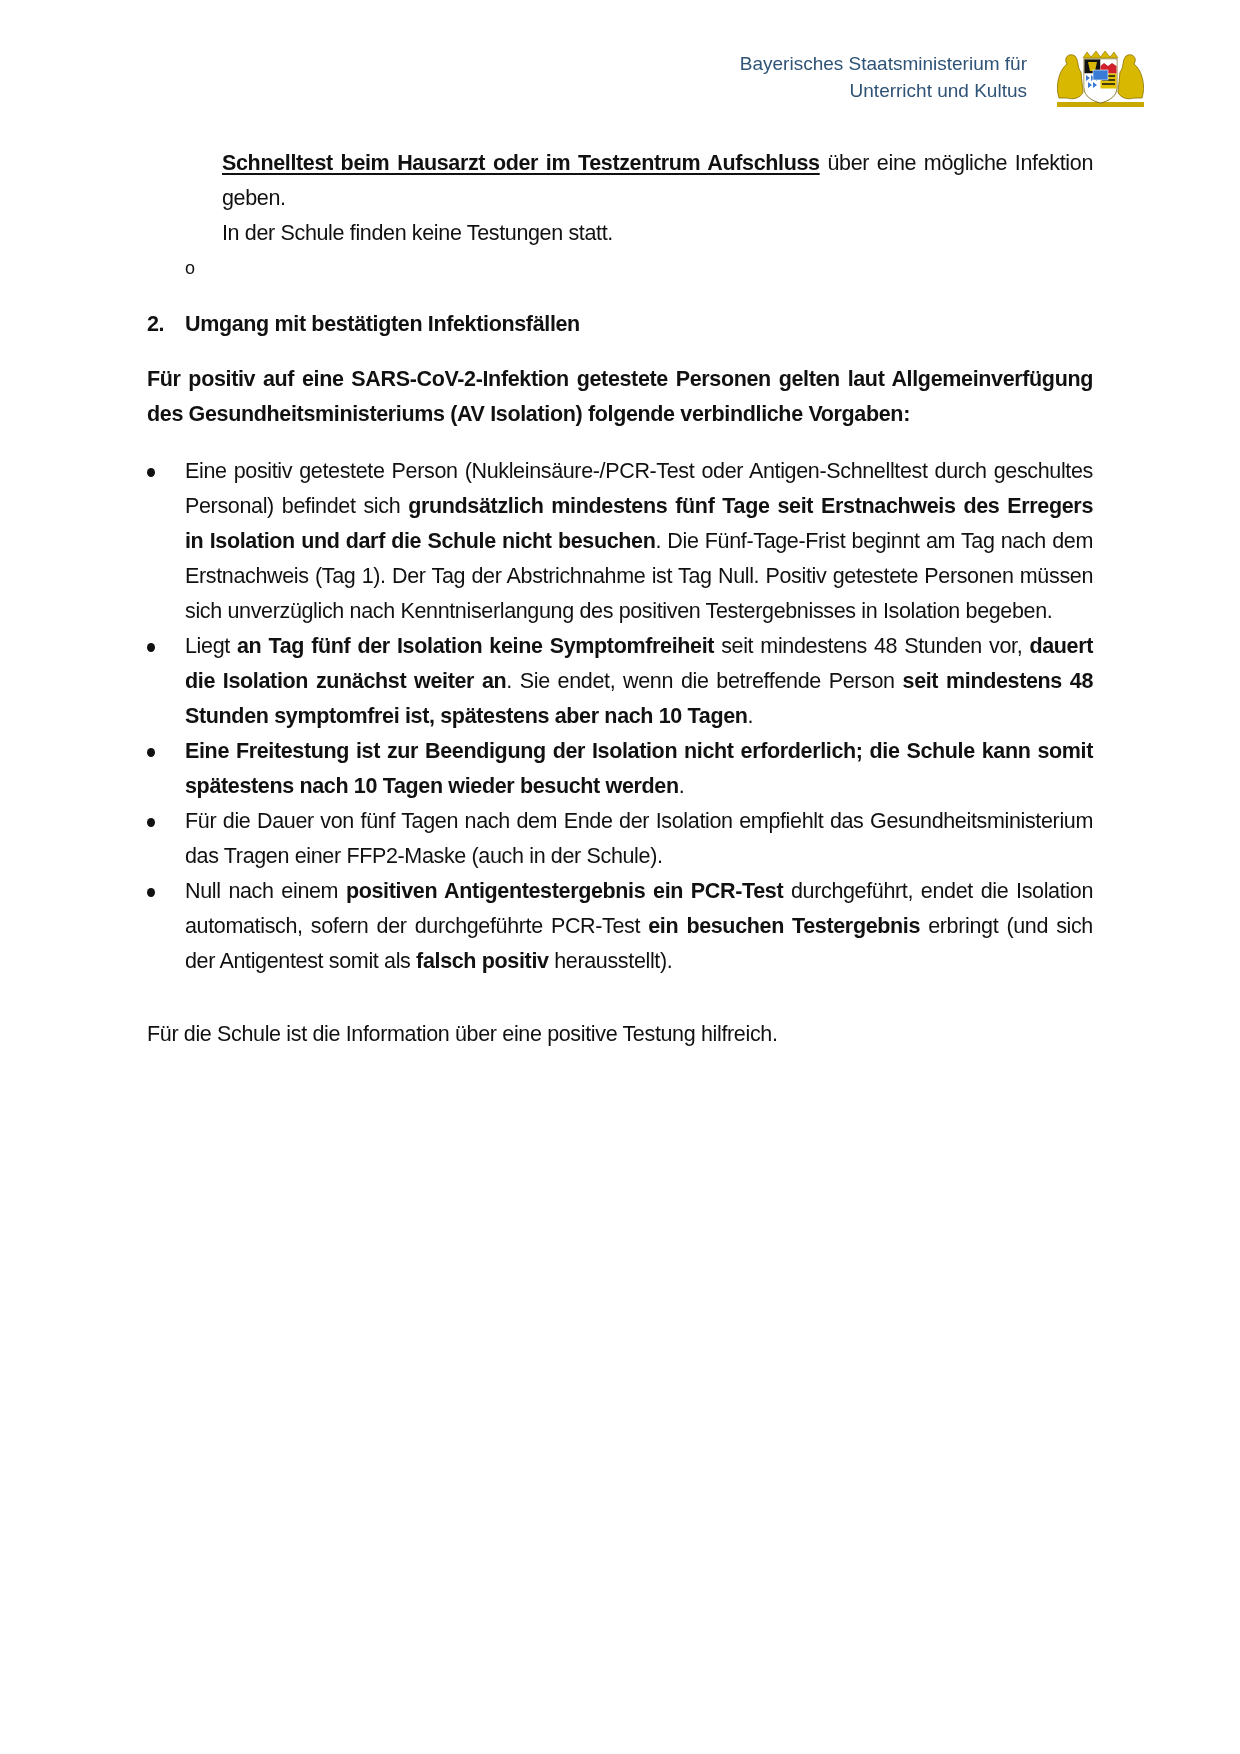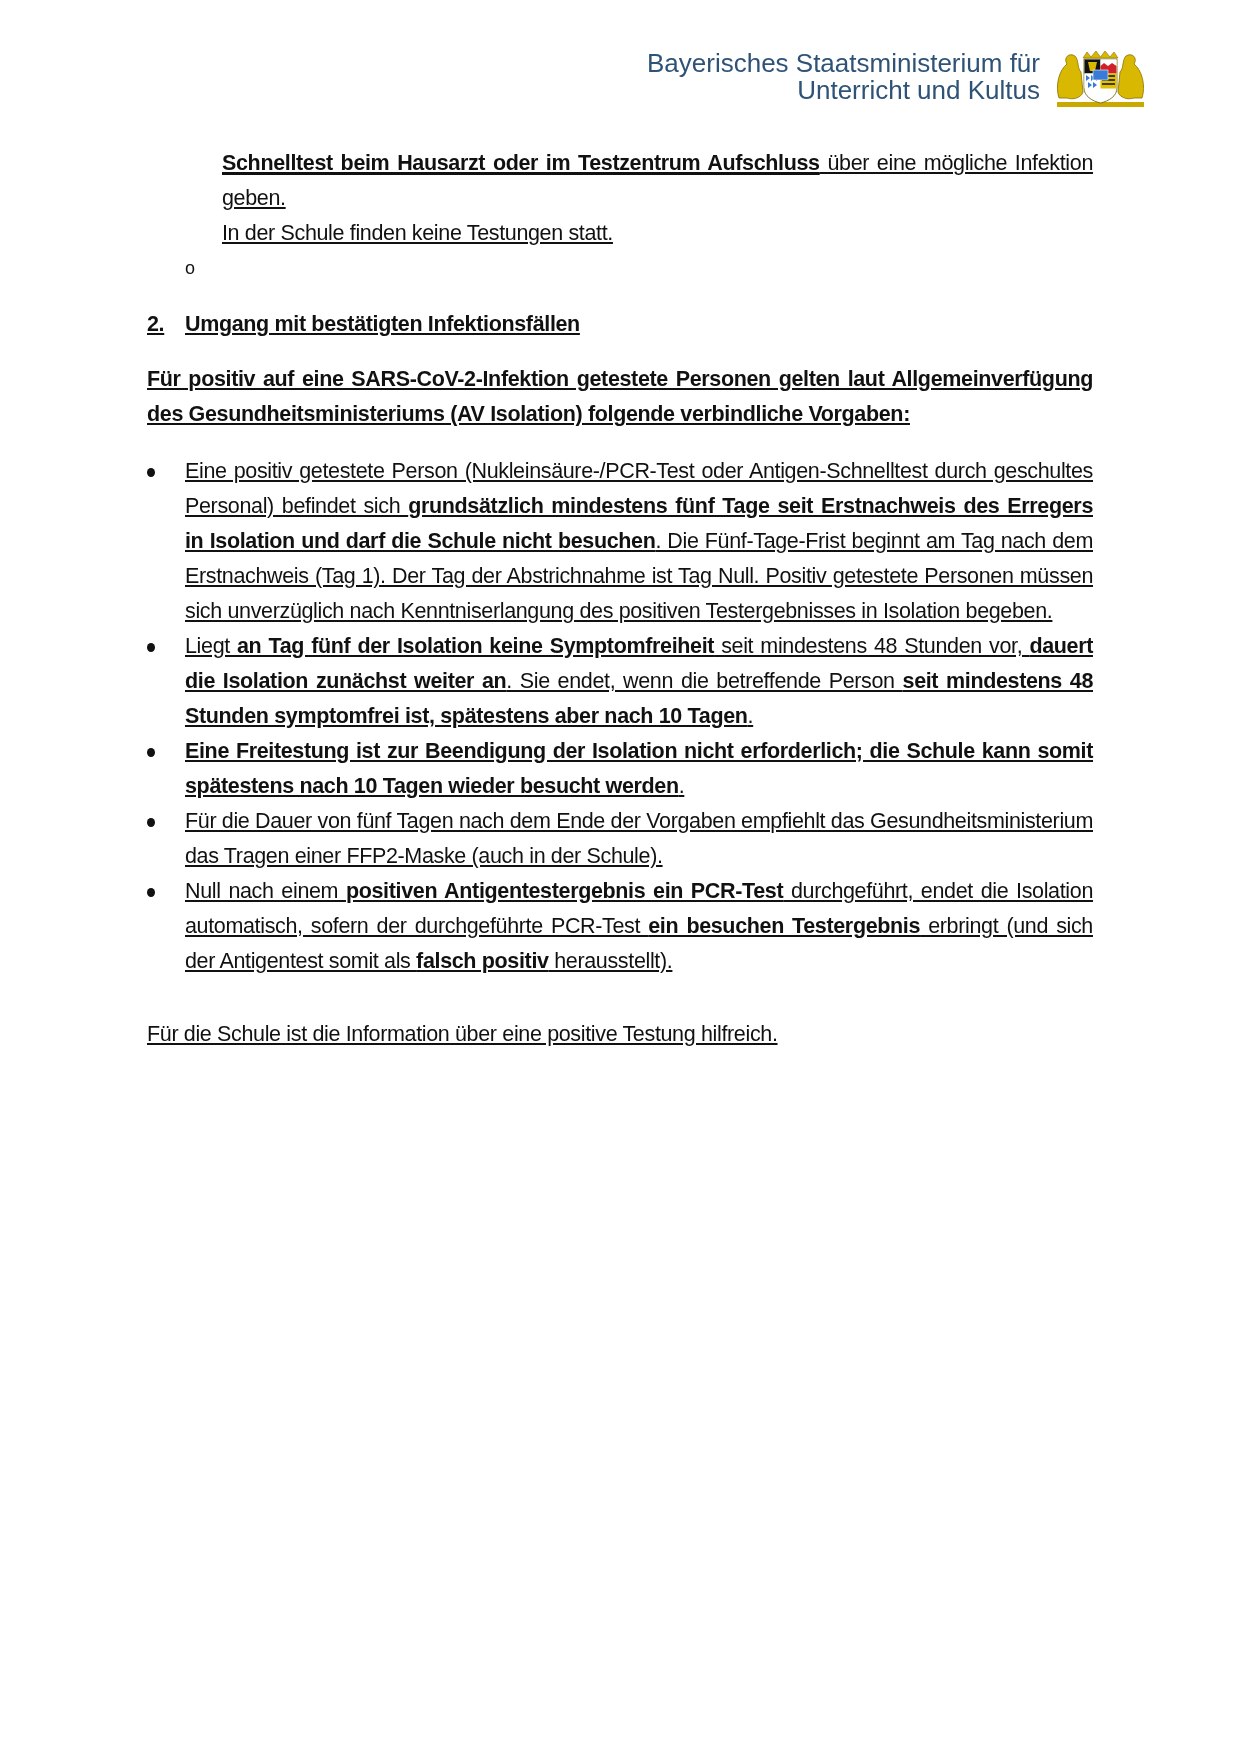--- a/index.html
+++ b/index.html
@@ -1,23 +1,23 @@
 <!DOCTYPE html>
 <html><head>
 <meta charset="utf-8">
 <style>
   html, body { margin: 0; padding: 0; background: #ffffff; }
   body { width: 1240px; height: 1754px; position: relative; overflow: hidden;
          font-family: "Liberation Sans Narrow", "Liberation Sans", sans-serif; color: #111; }
   .header { position: absolute; top: 48px; right: 92px; display: flex; align-items: flex-start; }
   .ministry { text-align: right; color: #2e5377; font-family: "Liberation Sans", sans-serif;
-              font-size: 26px; line-height: 27px; margin-right: 13px; margin-top: 2px; }
+              font-size: 19px; line-height: 27px; margin-right: 26px; margin-top: 2px; }
   .coat { width: 95px; height: 60px; }
   .page { position: absolute; left: 147px; width: 946px; top: 146px;
-          font-size: 21.5px; line-height: 35px; letter-spacing: -0.35px; text-decoration: underline; }
+          font-size: 21.5px; line-height: 35px; letter-spacing: -0.35px; }
   .para { text-align: justify; margin: 0; }
   .indent2 { padding-left: 75px; }
   .sub-item { position: relative; padding-left: 75px; text-align: justify; }
   .sub-bullet { position: absolute; left: 38px; top: 0; font-size: 18px; }
   .heading { font-weight: bold; margin-top: 56px; display: flex; }
   .heading .num { width: 38px; }
   .intro { font-weight: bold; text-align: justify; margin-top: 20px; word-spacing: 0px; }
   ul.bullets { list-style: none; margin: 16px 0 0 0; padding: 0; }
   ul.bullets li { position: relative; padding-left: 38px; text-align: justify; }
   ul.bullets li .dot { position: absolute; left: 0; top: 14px; width: 8px; height: 9px;
@@ -71,18 +71,18 @@
     <span class="num">2.</span>
     <span>Umgang mit bestätigten Infektionsfällen</span>
   </div>
 
   <p class="intro">Für positiv auf eine SARS-CoV-2-Infektion getestete Personen gelten laut Allgemeinverfügung des Gesundheitsministeriums (AV Isolation) folgende verbindliche Vorgaben:</p>
 
   <ul class="bullets" id="bullet-list">
       <li><span class="dot"></span><span>Eine positiv getestete Person (Nukleinsäure-/PCR-Test oder Antigen-Schnelltest durch geschultes Personal) befindet sich </span><b>grundsätzlich mindestens fünf Tage seit Erstnachweis des Erregers in Isolation und darf die Schule nicht besuchen</b><span>. Die Fünf-Tage-Frist beginnt am Tag nach dem Erstnachweis (Tag 1). Der Tag der Abstrichnahme ist Tag Null. Positiv getestete Personen müssen sich unverzüglich nach Kenntniserlangung des positiven Testergebnisses in Isolation begeben.</span></li>
       <li><span class="dot"></span><span>Liegt </span><b>an Tag fünf der Isolation keine Symptomfreiheit</b><span> seit mindestens 48 Stunden vor, </span><b>dauert die Isolation zunächst weiter an</b><span>. Sie endet, wenn die betreffende Person </span><b>seit mindestens 48 Stunden symptomfrei ist, spätestens aber nach 10 Tagen</b><span>.</span></li>
       <li><span class="dot"></span><b>Eine Freitestung ist zur Beendigung der Isolation nicht erforderlich; die Schule kann somit spätestens nach 10 Tagen wieder besucht werden</b><span>.</span></li>
-      <li><span class="dot"></span><span>Für die Dauer von fünf Tagen nach dem Ende der Vorgaben empfiehlt das Gesundheitsministerium das Tragen einer FFP2-Maske (auch in der Schule).</span></li>
+      <li><span class="dot"></span><span>Für die Dauer von fünf Tagen nach dem Ende der Isolation empfiehlt das Gesundheitsministerium das Tragen einer FFP2-Maske (auch in der Schule).</span></li>
       <li><span class="dot"></span><span>Null nach einem </span><b>positiven Antigentestergebnis ein PCR-Test</b><span> durchgeführt, endet die Isolation automatisch, sofern der durchgeführte PCR-Test </span><b>ein besuchen Testergebnis</b><span> erbringt (und sich der Antigentest somit als </span><b>falsch positiv</b><span> herausstellt).</span></li>
     </ul>
 
   <p class="para closing">Für die Schule ist die Information über eine positive Testung hilfreich.</p>
 </div>
 
 </body></html>

